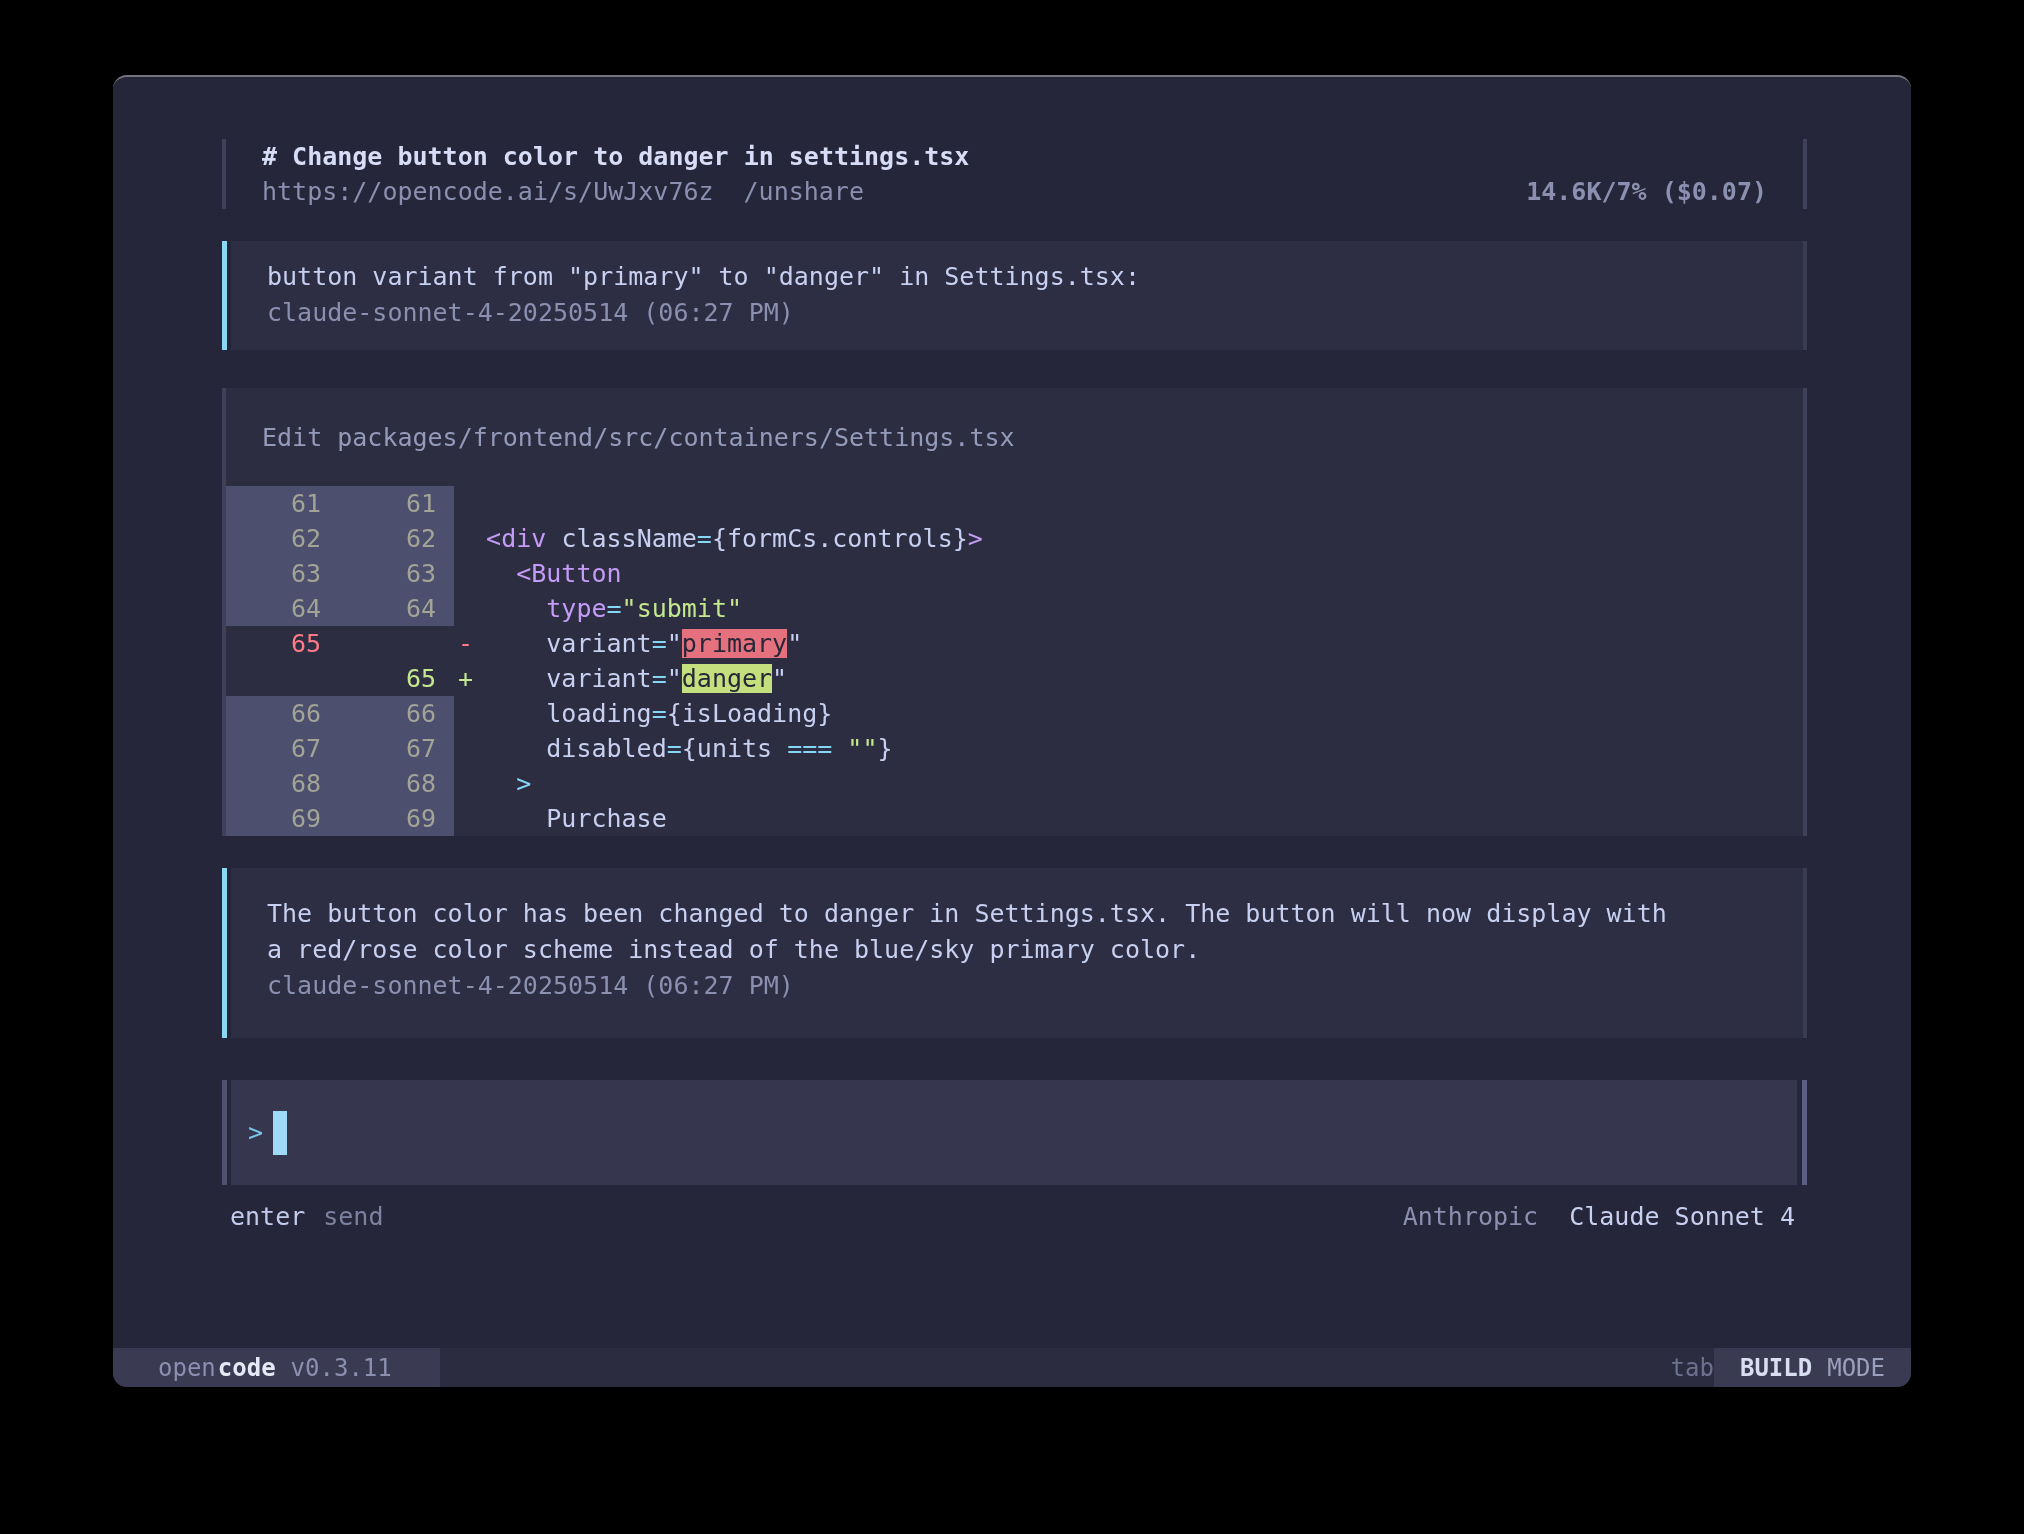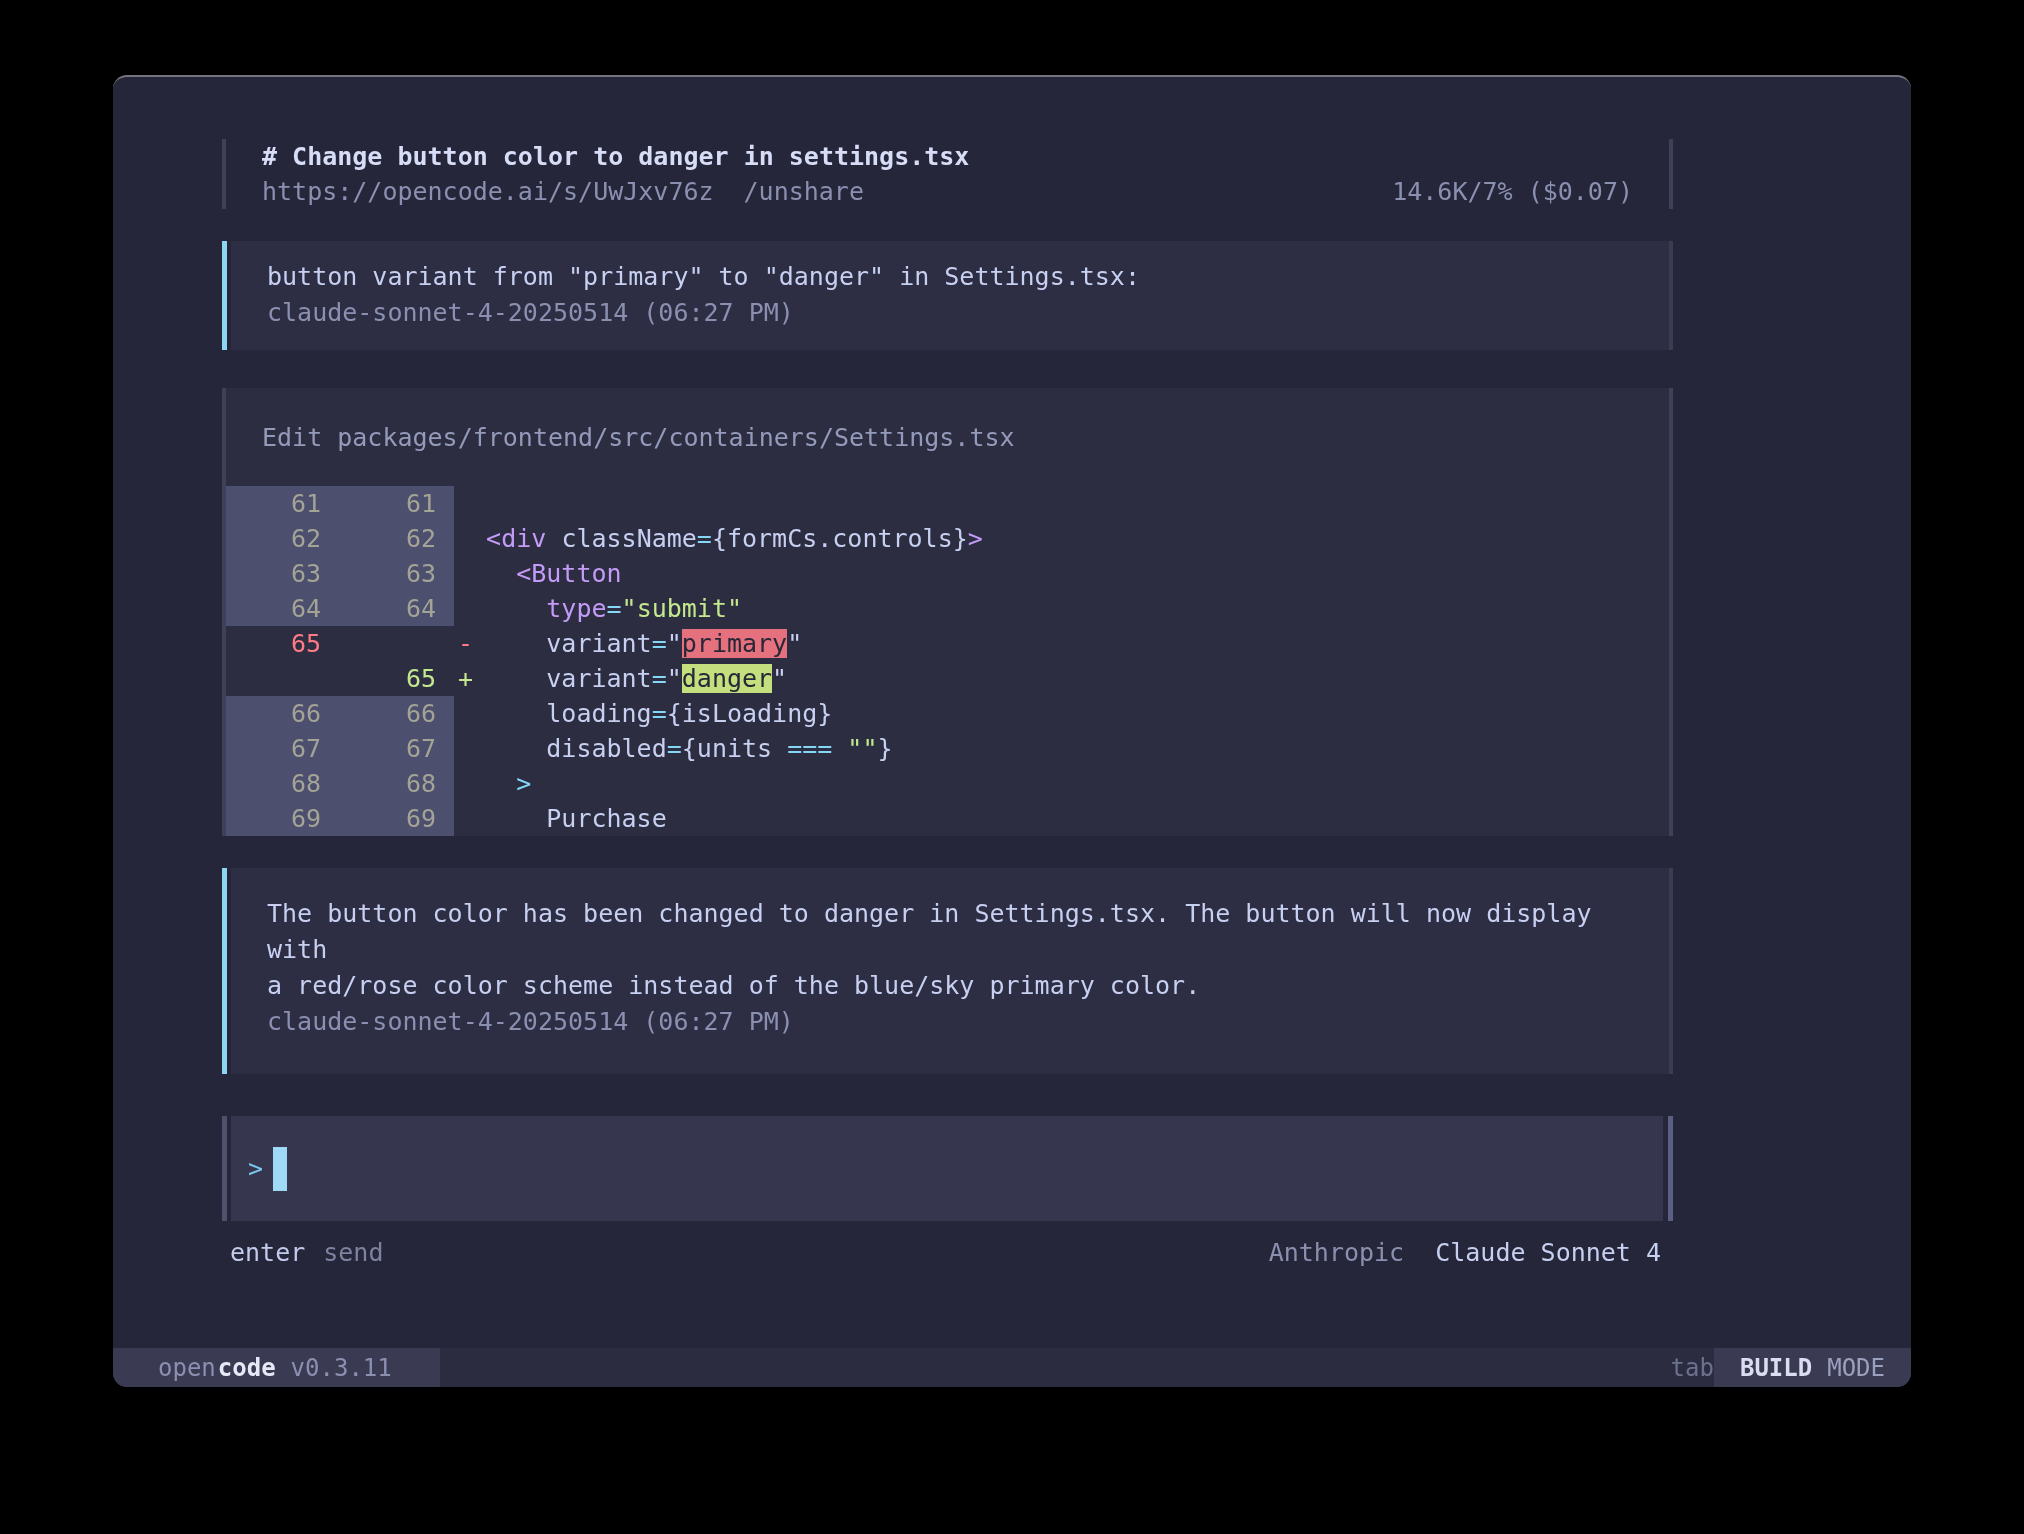--- a/index.html
+++ b/index.html
@@ -7,28 +7,28 @@
   .window{position:absolute;left:113px;top:75px;width:1798px;height:1312px;box-sizing:border-box;
     background:var(--bg-window);border-radius:14px;overflow:hidden;border-top:2px solid #74747e;}
   
   .titlebar{position:relative;height:58px;}
   .lights{position:absolute;left:9px;top:27px;display:flex;gap:8px;}
   .light{width:22px;height:22px;border-radius:50%;}
   .light.red{background:var(--traffic-red);} .light.yellow{background:var(--traffic-yellow);} .light.green{background:var(--traffic-green);}
   .wtitle{position:absolute;left:0;right:0;top:24px;text-align:center;
     font:700 27px "DejaVu Sans",sans-serif;color:var(--title-fg);letter-spacing:.5px;}
   
-  .main{margin:0 104px 8px 109px;width:1451px;box-sizing:border-box;font-size:25px;color:var(--fg);}
+  .main{margin:0 104px 8px 109px;width:1585px;box-sizing:border-box;font-size:25px;color:var(--fg);}
   
   .hdr{margin-top:62px;border-left:4px solid var(--border-block);border-right:4px solid var(--border-block);
     padding:0 36px;box-sizing:border-box;height:70px;}
   .hline{height:35px;line-height:35px;display:flex;}
   .hdr-title{font-weight:700;color:#d7ddf6;}
   .hdr-url{color:var(--fg-dim);} .hdr-share{color:var(--fg-dim);margin-left:30px;}
-  .hdr-tokens{margin-left:auto;color:var(--fg-dim);}
+  .hdr-tokens{margin-left:auto;color:var(--fg-dim);font-weight:bold;}
   
   .msg{margin-top:32px;display:flex;}
   .msg .bar{width:5px;background:var(--accent-sky);}
   .msg .body{flex:1;margin-left:4px;background:var(--bg-block);padding:18px 36px 19px;
     border-right:4px solid #3a3c52;line-height:36px;}
   .msg.m2 .body{padding:28px 36px 34px;}
   .msg .meta{color:var(--fg-dim);}
   
   .diff{margin-top:38px;background:var(--bg-diff);border-left:4px solid var(--border-block);
     border-right:4px solid var(--border-block);}

